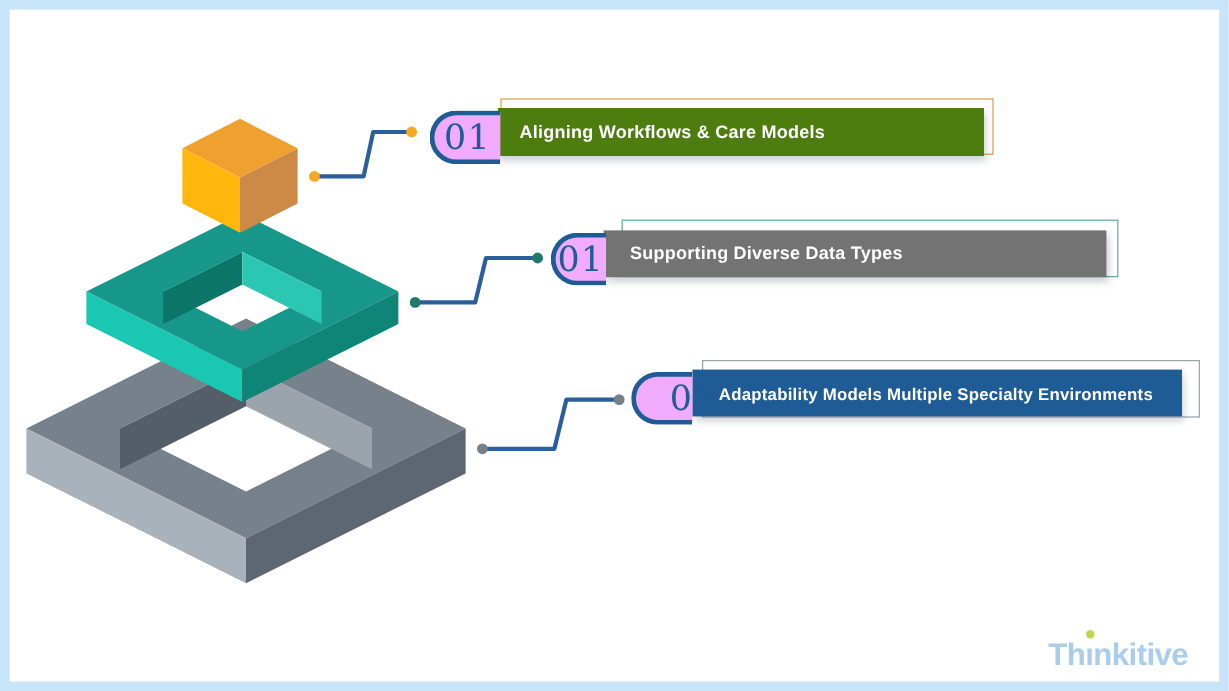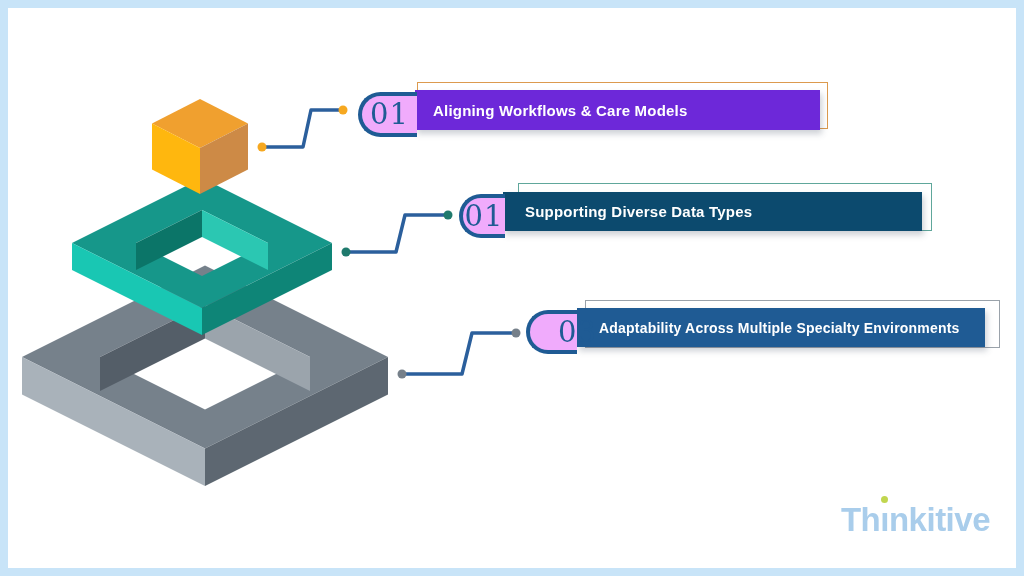--- a/index.html
+++ b/index.html
@@ -43,22 +43,22 @@
   .c2 .bar{left:503px;top:192px;width:419px;height:39px;padding-left:22px;}
   .c2 .bar-label{font-size:15px;}
   .c2 .pill{left:459px;top:194px;width:46px;height:44px;}
   
   .c3 .accent-outline{left:585px;top:300px;width:415px;height:48px;}
   .c3 .bar{left:577px;top:308px;width:408px;height:39px;padding-left:22px;}
   .c3 .bar-label{font-size:14px;}
   .c3 .pill{left:526px;top:310px;width:51px;height:44px;}
 
   .logo{
-    position:absolute;right:34px;bottom:40px;z-index:20;
-    font-weight:700;font-size:33px;letter-spacing:-0.5px;line-height:1;
+    position:absolute;right:34px;bottom:18px;z-index:20;
+    font-weight:700;font-size:26px;letter-spacing:-0.5px;line-height:1;
   }
   .logo .iwrap{position:relative;display:inline-block;}
   .logo .logo-dot{
     position:absolute;left:1px;top:-7px;width:7px;height:7px;border-radius:50%;
   }
 </style>
 </head>
 <body>
 
 <div class="canvas">
@@ -101,42 +101,42 @@
 
     <g>
       <polyline points="402,374 462,374 472,333 516,333" fill="none" stroke-width="3.5" stroke-linecap="round" stroke-linejoin="round" stroke="#2b5f9c"></polyline>
       <circle cx="402" cy="374" r="4.5" fill="#76808a"></circle>
       <circle cx="516" cy="333" r="4.5" fill="#76808a"></circle>
     </g>
   </svg>
 
   <div class="callout c1">
     <div class="accent-outline" style="border-color: rgb(220, 154, 78);"></div>
-    <div class="bar" style="background-color: #6d28d9;">
+    <div class="bar" style="background-color: #4d7c0f;">
       <span class="bar-label">Aligning Workflows &amp; Care Models</span>
     </div>
     <div class="pill" style="border-color: rgb(31, 91, 148);">
       <span class="pill-number" style="color: rgb(31, 91, 148);">01</span>
     </div>
   </div>
 
   <div class="callout c2">
     <div class="accent-outline" style="border-color: rgb(95, 167, 155);"></div>
-    <div class="bar" style="background-color: #0c4a6e;">
+    <div class="bar" style="background-color: #737373;">
       <span class="bar-label">Supporting Diverse Data Types</span>
     </div>
     <div class="pill" style="border-color: rgb(31, 91, 148);">
       <span class="pill-number" style="color: rgb(31, 91, 148);">01</span>
     </div>
   </div>
 
   <div class="callout c3">
     <div class="accent-outline" style="border-color: rgb(154, 162, 170);"></div>
     <div class="bar" style="background-color: rgb(31, 91, 148);">
-      <span class="bar-label">Adaptability Across Multiple Specialty Environments</span>
+      <span class="bar-label">Adaptability Models Multiple Specialty Environments</span>
     </div>
     <div class="pill" style="border-color: rgb(31, 91, 148);">
       <span class="pill-number" style="color: rgb(31, 91, 148); margin-left: 48px;">03</span>
     </div>
   </div>
 
   <div class="logo" aria-label="Thinkitive" style="color: rgb(169, 205, 235);">
     <span>Th</span><span class="iwrap"><span>ı</span><span class="logo-dot" style="background-color: rgb(193, 214, 79);"></span></span><span>nkitive</span>
   </div>
 

